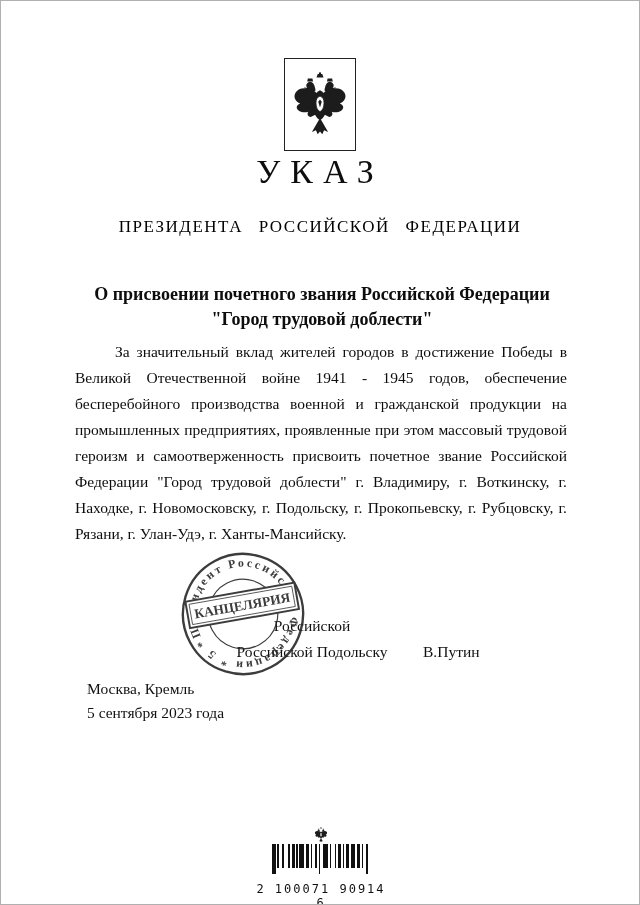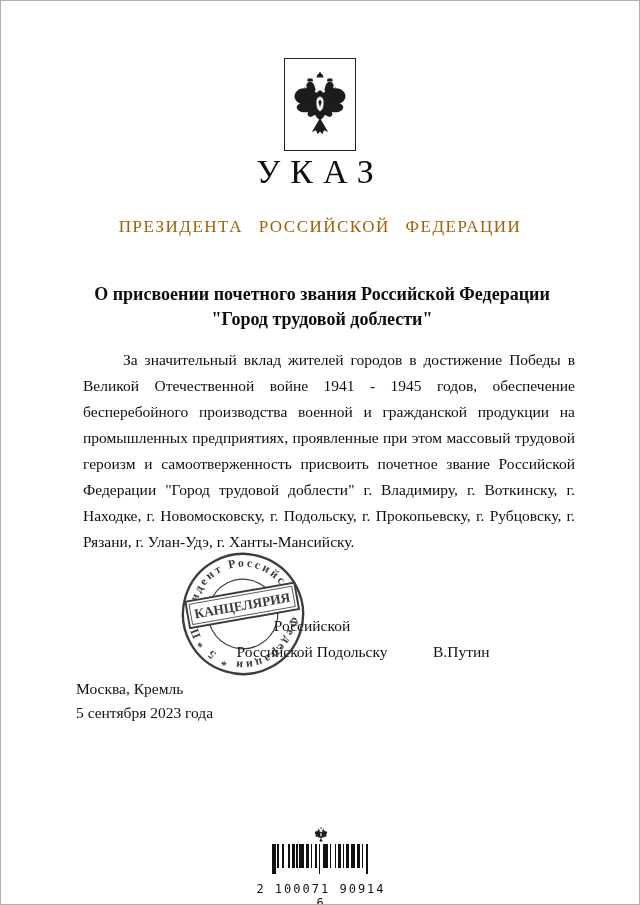--- a/index.html
+++ b/index.html
@@ -45,81 +45,81 @@
   }
   .subtitle {
     position: absolute;
     top: 216px;
     left: 0;
     width: 100%;
     text-align: center;
     font-size: 17px;
     letter-spacing: 1.5px;
     word-spacing: 10px;
-    color: #a16207;
+    color: #000000;
   }
   .subject {
     position: absolute;
     top: 281px;
     left: 75px;
     width: 492px;
     text-align: center;
     font-weight: bold;
     font-size: 18px;
     line-height: 25px;
     color: #0d0d0d;
   }
   
   .body-text {
     position: absolute;
     top: 338px;
     left: 74px;
     width: 492px;
-    margin: 8px;
+    margin: 0;
     font-size: 15.5px;
     line-height: 26px;
     text-align: justify;
     text-indent: 40px;
     color: #0d0d0d;
   }
   
   .sig-position {
     position: absolute;
     top: 612px;
     left: 226px;
     width: 170px;
     text-align: center;
     font-size: 15.5px;
     line-height: 26px;
     z-index: 1;
   }
   .sig-name {
     position: absolute;
     top: 638px;
-    left: 432px;
+    left: 422px;
     font-size: 15.5px;
     line-height: 26px;
     z-index: 1;
   }
   
   .stamp {
     position: absolute;
     left: 163px;
     top: 534px;
     width: 158px;
     height: 158px;
     z-index: 2;
     opacity: 0.88;
     pointer-events: none;
   }
   
   .footer {
     position: absolute;
     top: 676px;
-    left: 75px;
+    left: 86px;
     font-size: 15.5px;
     line-height: 23.5px;
     z-index: 1;
   }
   
   .barcode {
     position: absolute;
     top: 826px;
     left: 255px;
     width: 130px;

